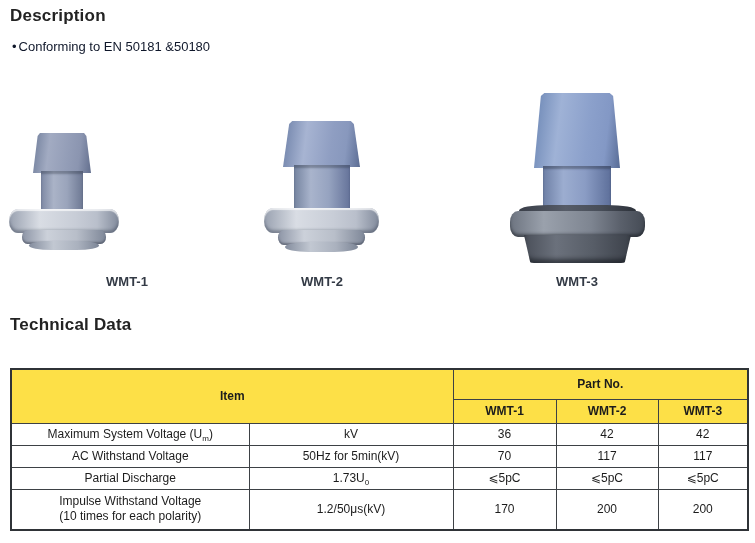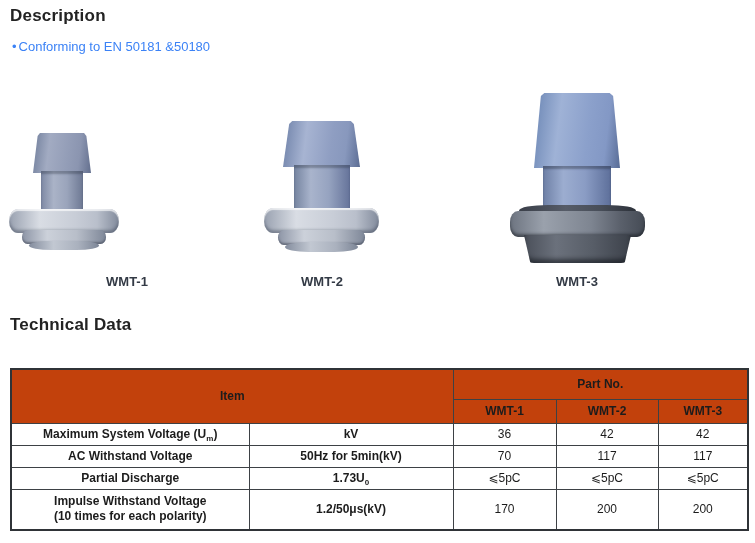--- a/index.html
+++ b/index.html
@@ -20,21 +20,21 @@
     font-size: 17px;
     font-weight: 700;
     color: #232323;
     letter-spacing: 0.2px;
   }
   #desc-heading { top: 6px; }
   #tech-heading { top: 315px; }
 
   
   .bullets { position: absolute; left: 12px; top: 38px; }
-  .bullet-line { font-size: 13px; line-height: 17px; color: #3b82f6; white-space: nowrap; }
+  .bullet-line { font-size: 13px; line-height: 17px; color: #0f172a; white-space: nowrap; }
   .bullet-dot { margin-right: 2px; }
 
   
   .figures { position: absolute; inset: 0; }
   .part { position: absolute; }
 
   .cap {
     position: absolute;
     clip-path: polygon(8% 3px, 12% 0, 88% 0, 92% 3px, 100% 100%, 0 100%);
   }
@@ -108,22 +108,22 @@
   table.tech td, table.tech th {
     border: 1px solid #3d4145;
     text-align: center;
     vertical-align: middle;
     padding: 0 2px;
     font-size: 12px;
     color: #1c1c1c;
     line-height: 1.25;
   }
   table.tech { border: 2px solid #2f3337; }
-  .hdr { background: #c2410c; font-weight: 700; font-size: 13px; }
-  .row-name, .row-unit { font-weight: 700; }
+  .hdr { background: #fde047; font-weight: 700; font-size: 13px; }
+  .row-name, .row-unit { font-weight: 400; }
   .row-val { font-weight: 400; font-size: 12px; }
   tr.h1 { height: 30px; }
   tr.h2 { height: 24px; }
   tr.r { height: 22px; }
   tr.r-last { height: 41px; }
   sub.small { font-size: 8px; vertical-align: -3px; line-height: 0; }
 </style>
 </head>
 <body>
 

